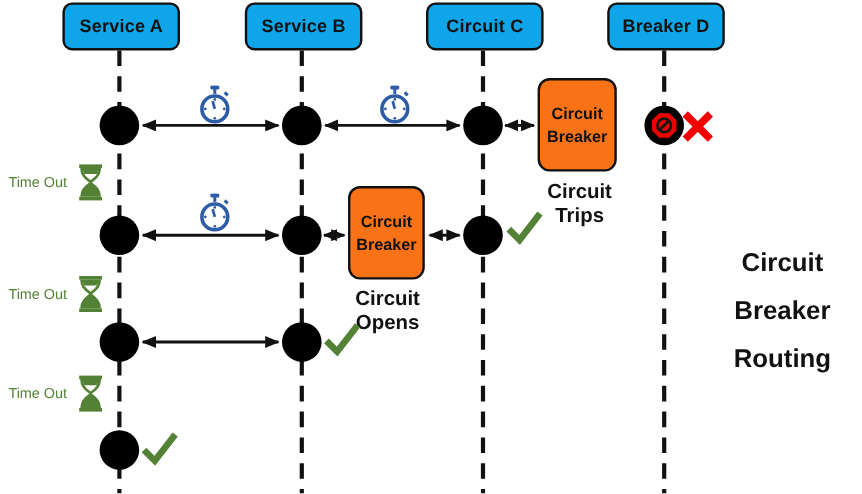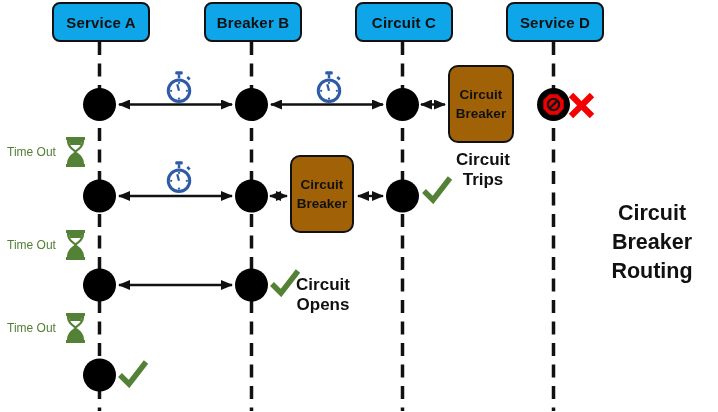--- a/index.html
+++ b/index.html
@@ -7,35 +7,35 @@
     position:relative;width:718px;height:412px;background:#ffffff;overflow:hidden;
     font-family:"Liberation Sans", sans-serif;color:#111;
   }
   .abs{position:absolute;}
   .service-box{
     width:94px;height:36px;border:2.5px solid #111;border-radius:8px;background:#0ea5e9;
     display:flex;align-items:center;justify-content:center;
     font-size:15px;font-weight:bold;letter-spacing:.2px;
   }
   .breaker-box{
-    border:2.5px solid #111;border-radius:10px;background:#a16207;
+    border:2.5px solid #111;border-radius:10px;background:#f97316;
     display:flex;flex-direction:column;align-items:center;justify-content:center;
     font-size:13.5px;font-weight:bold;line-height:19px;text-align:center;
   }
   .caption{
     font-size:17px;font-weight:bold;text-align:center;color:#111;
   }
   .timeout-row{
     display:flex;align-items:center;height:34px;
   }
   .timeout-label{
     font-size:12px;color:#538135;margin-right:7px;white-space:nowrap;
   }
   .diagram-title{
-    width:104px;text-align:center;font-size:21.5px;font-weight:bold;line-height:29px;color:#111;
+    width:104px;text-align:center;font-size:21.5px;font-weight:bold;line-height:40px;color:#111;
   }
   svg{display:block;}
 </style>
 </head>
 <body>
 
 <div id="stage">
 
   <svg class="abs" style="left:0;top:0;" width="718" height="412" viewBox="0 0 718 412">
     <defs>
@@ -78,40 +78,40 @@
       <polygon points="563.7,108.7 557.7,114.7 549.3,114.7 543.3,108.7 543.3,100.3 549.3,94.3 557.7,94.3 563.7,100.3" fill="#ef0000"></polygon>
       <circle cx="553.5" cy="104.5" r="5.6" fill="none" stroke="#151515" stroke-width="2.3"></circle>
       <line x1="549.6" y1="108.4" x2="557.4" y2="100.6" stroke="#151515" stroke-width="2.3"></line>
     </g>
   </svg>
 
   <div class="abs service-box" style="left:52px;top:2px;">
       <span>Service A</span>
     </div>
   <div class="abs service-box" style="left:204px;top:2px;">
-      <span>Breaker B</span>
+      <span>Service B</span>
     </div>
   <div class="abs service-box" style="left:355px;top:2px;">
       <span>Circuit C</span>
     </div>
   <div class="abs service-box" style="left:506px;top:2px;">
-      <span>Service D</span>
+      <span>Breaker D</span>
     </div>
 
   <div class="abs breaker-box" style="left:448px;top:65px;width:62px;height:74px;">
     <span>Circuit</span>
     <span>Breaker</span>
   </div>
   <div class="abs caption" style="left:437px;top:150px;width:92px;">Circuit Trips</div>
 
   <div class="abs breaker-box" style="left:290px;top:155px;width:60px;height:74px;">
     <span>Circuit</span>
     <span>Breaker</span>
   </div>
-  <div class="abs caption" style="left:277px;top:239px;width:92px;margin-top:36px;">Circuit Opens</div>
+  <div class="abs caption" style="left:277px;top:239px;width:92px;">Circuit Opens</div>
 
   <div class="abs timeout-row" style="left:7px;top:135px;">
     <span class="timeout-label">Time Out</span>
     <svg width="25" height="32" viewBox="0 0 25 32">
       <rect x="3" y="1" width="19" height="3" fill="#538135"></rect>
       <path d="M5,5 L20,5 C20,11 14.5,14 12.5,15.5 C10.5,14 5,11 5,5 Z" fill="#fff" stroke="#538135" stroke-width="2.2"></path>
       <path d="M6,5.5 L19,5.5 L18,9 L7,9 Z" fill="#538135"></path>
       <path d="M12.5,16.5 C14.5,18 20,21 20,27 L5,27 C5,21 10.5,18 12.5,16.5 Z" fill="#538135" stroke="#538135" stroke-width="2"></path>
       <rect x="3" y="28" width="19" height="3" fill="#538135"></rect>
     </svg>

